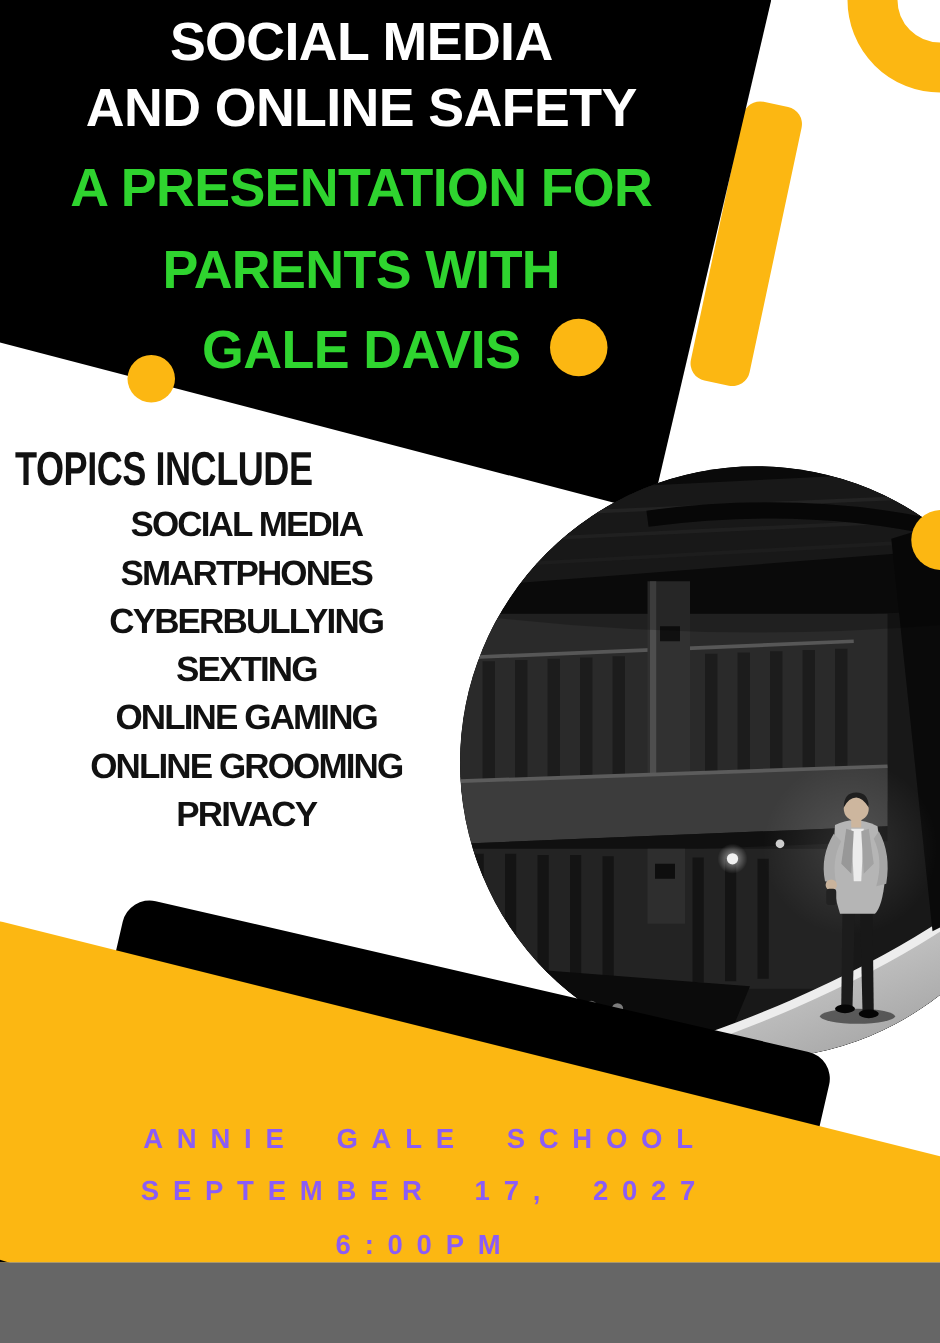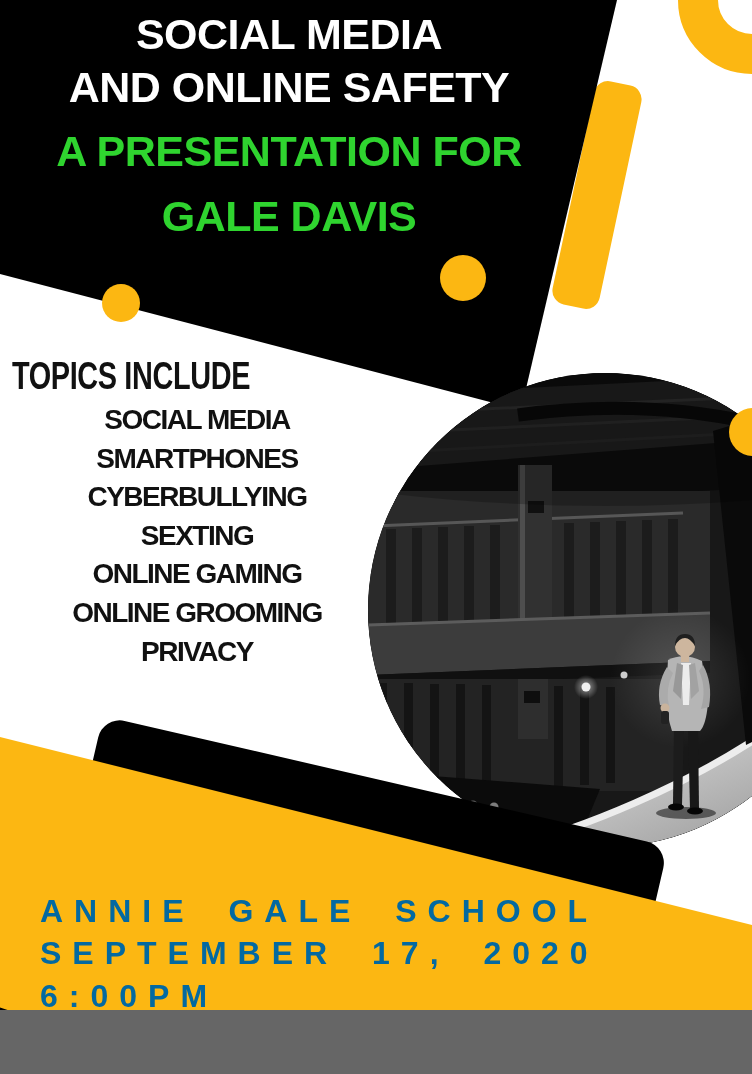--- a/index.html
+++ b/index.html
@@ -55,40 +55,41 @@
     left:12px;top:355px;z-index:4;color:#111;
     font-weight:bold;font-size:38px;letter-spacing:-0.5px;white-space:nowrap;
     transform:scaleX(0.76);transform-origin:left top;
   }
   .topics-list{
     left:17px;top:401px;width:360px;text-align:center;z-index:4;color:#111;
     font-weight:bold;font-size:28px;line-height:38.6px;letter-spacing:-1.5px;
     white-space:nowrap;
   }
   .event-text{
-    left:40px;top:890px;width:600px;z-index:9;color:#0369a1;
-    font-weight:bold;font-size:32px;line-height:42.3px;
+    left:40px;top:890px;width:600px;text-align:center;z-index:9;color:#8b5cf6;
+    font-weight:bold;font-size:22px;line-height:42.3px;
     letter-spacing:11px;word-spacing:14px;white-space:nowrap;
   }
 </style>
 </head>
 <body>
 
 <div class="canvas">
 
   <div class="abs donut-tr"></div>
   <div class="abs bar-yellow-header"></div>
   <div class="abs header-poly"></div>
   <div class="abs dot-1"></div>
   <div class="abs dot-2"></div>
 
   <div class="abs header-text">
     <div>SOCIAL MEDIA</div>
     <div>AND ONLINE SAFETY</div>
     <div class="green">A PRESENTATION FOR</div>
+    <div class="green">PARENTS WITH</div>
     <div class="green">GALE DAVIS</div>
   </div>
 
   <div class="abs topics-heading">TOPICS INCLUDE</div>
   <div class="abs topics-list">
     <div>SOCIAL MEDIA</div>
     <div>SMARTPHONES</div>
     <div>CYBERBULLYING</div>
     <div>SEXTING</div>
     <div>ONLINE GAMING</div>
@@ -218,17 +219,17 @@
     </svg>
   </div>
 
   <div class="abs dot-right"></div>
   <div class="abs bar-black-bottom"></div>
   <div class="abs yellow-bottom"></div>
   <div class="abs ring-bl"></div>
 
   <div class="abs event-text">
     <div>ANNIE GALE SCHOOL</div>
-    <div>SEPTEMBER 17, 2020</div>
+    <div>SEPTEMBER 17, 2027</div>
     <div>6:00PM</div>
   </div>
 
 </div>
 
 </body></html>

